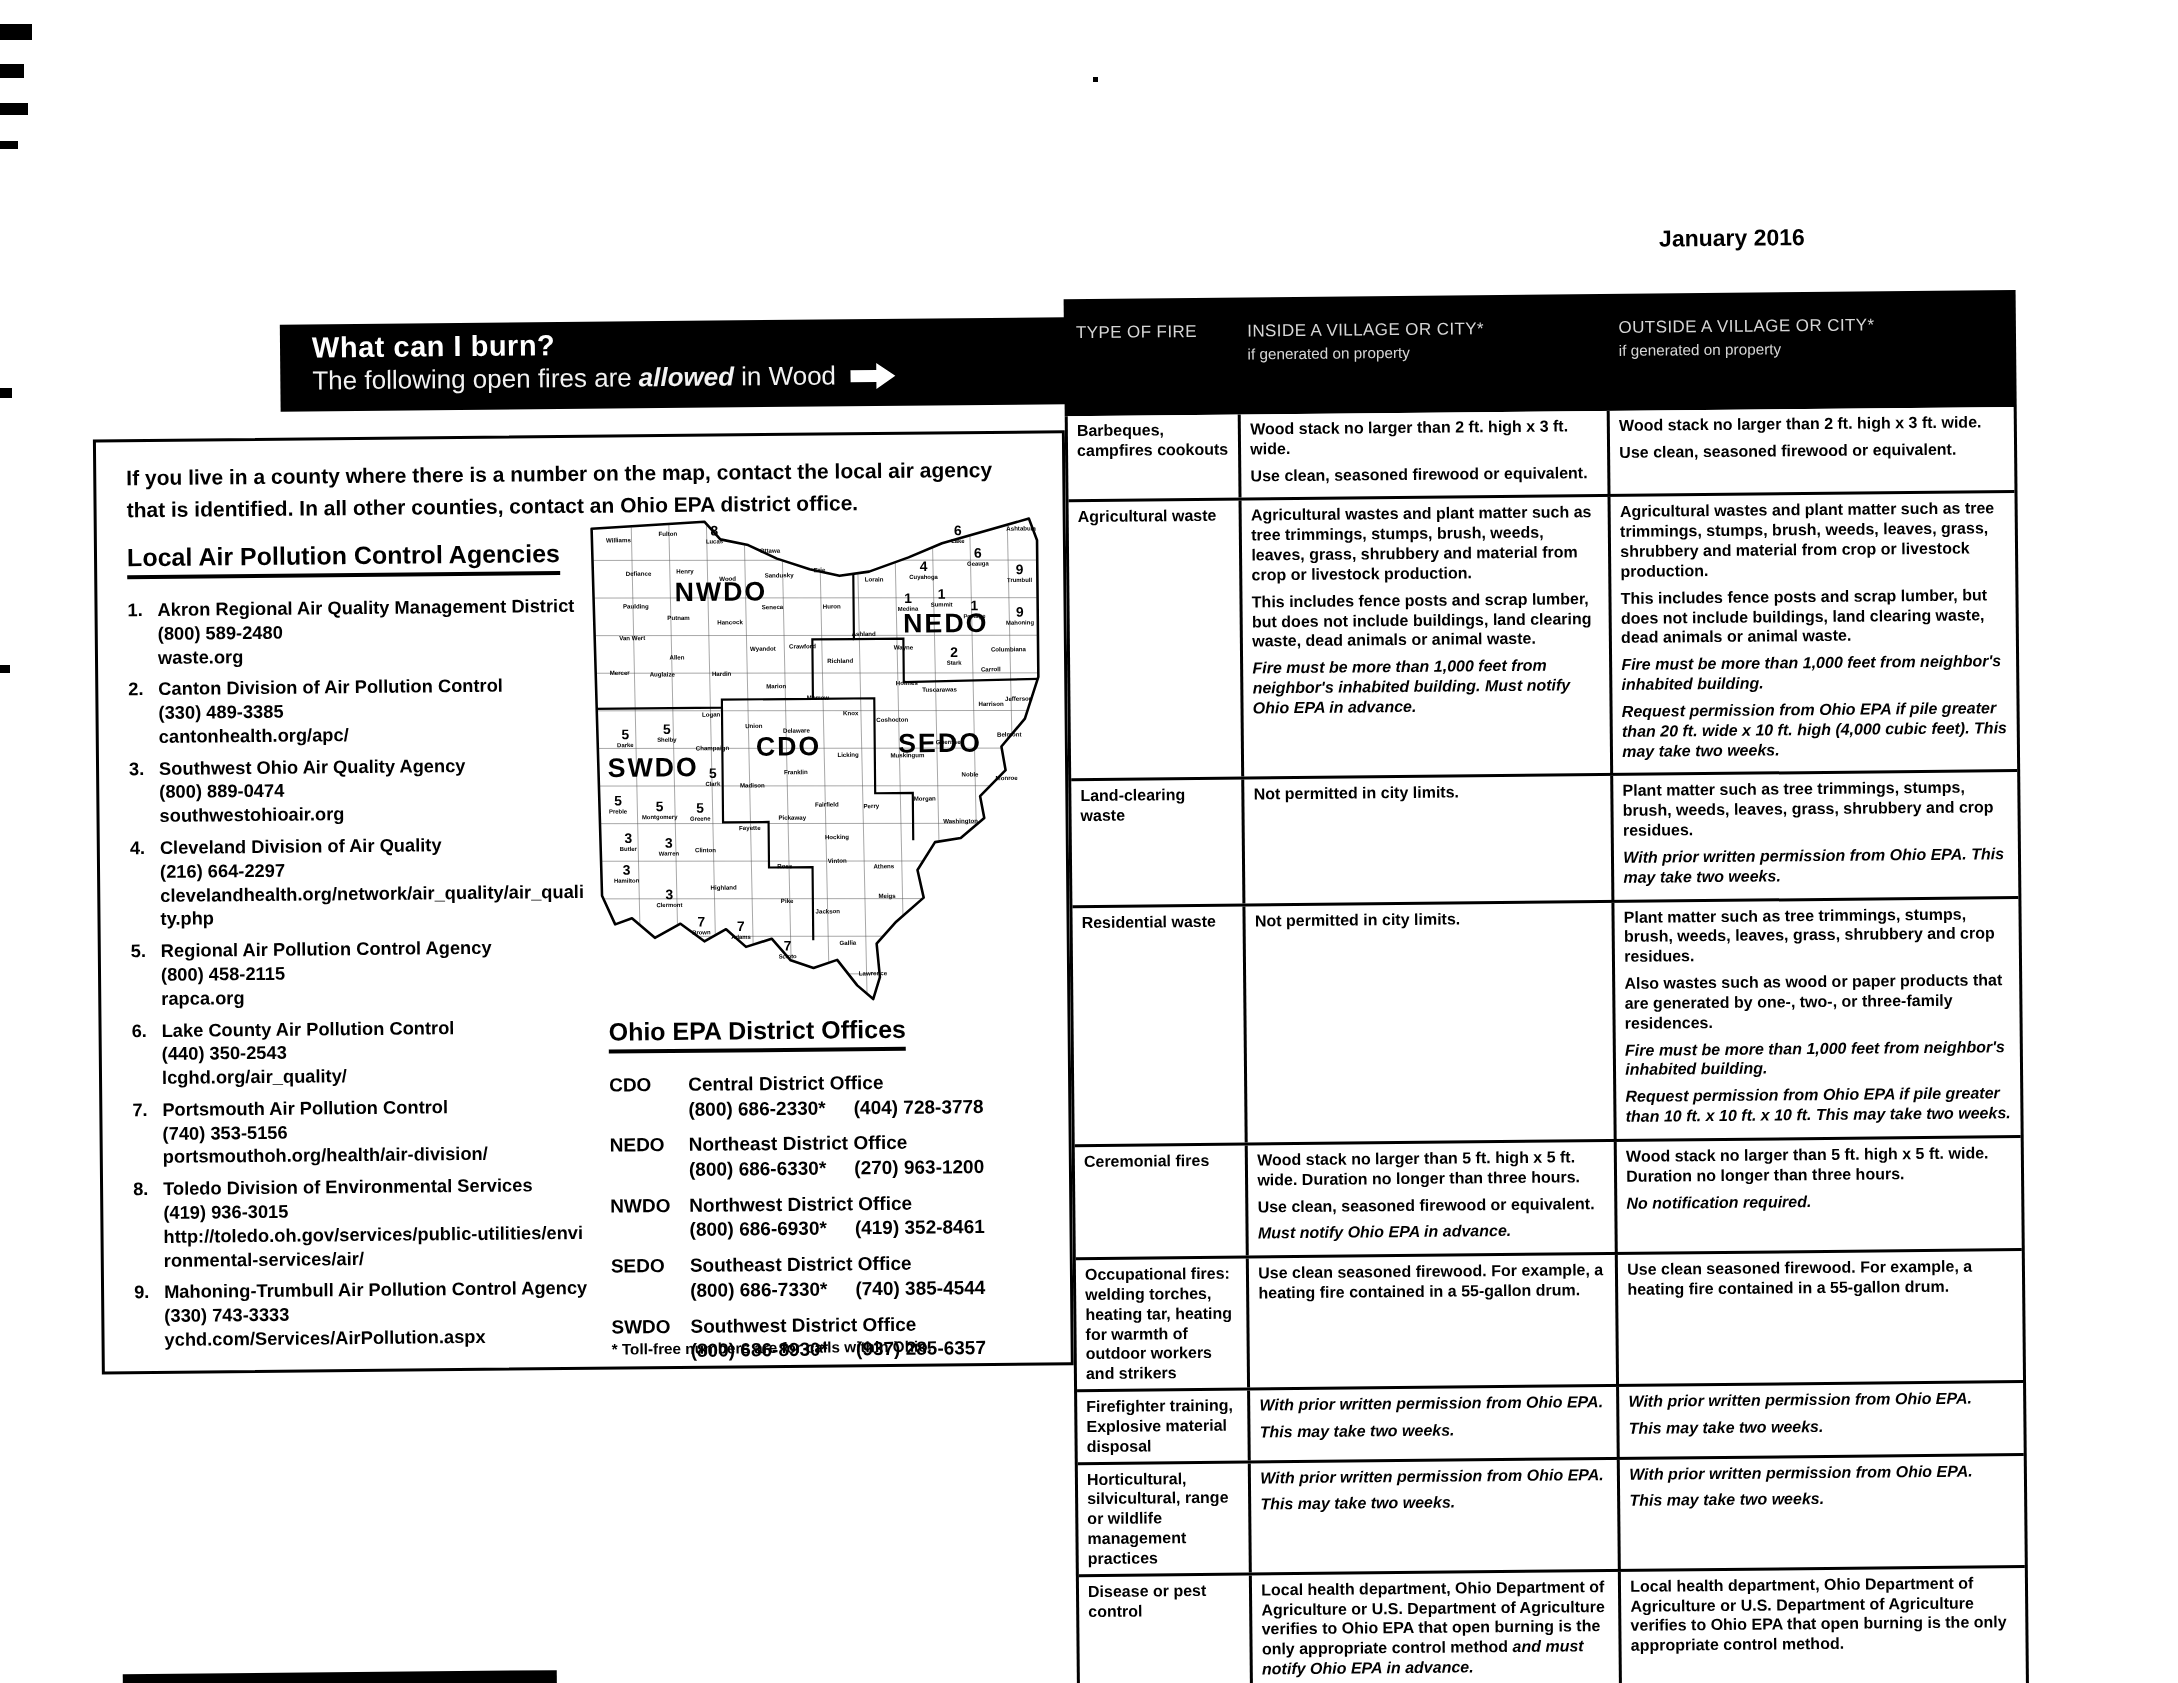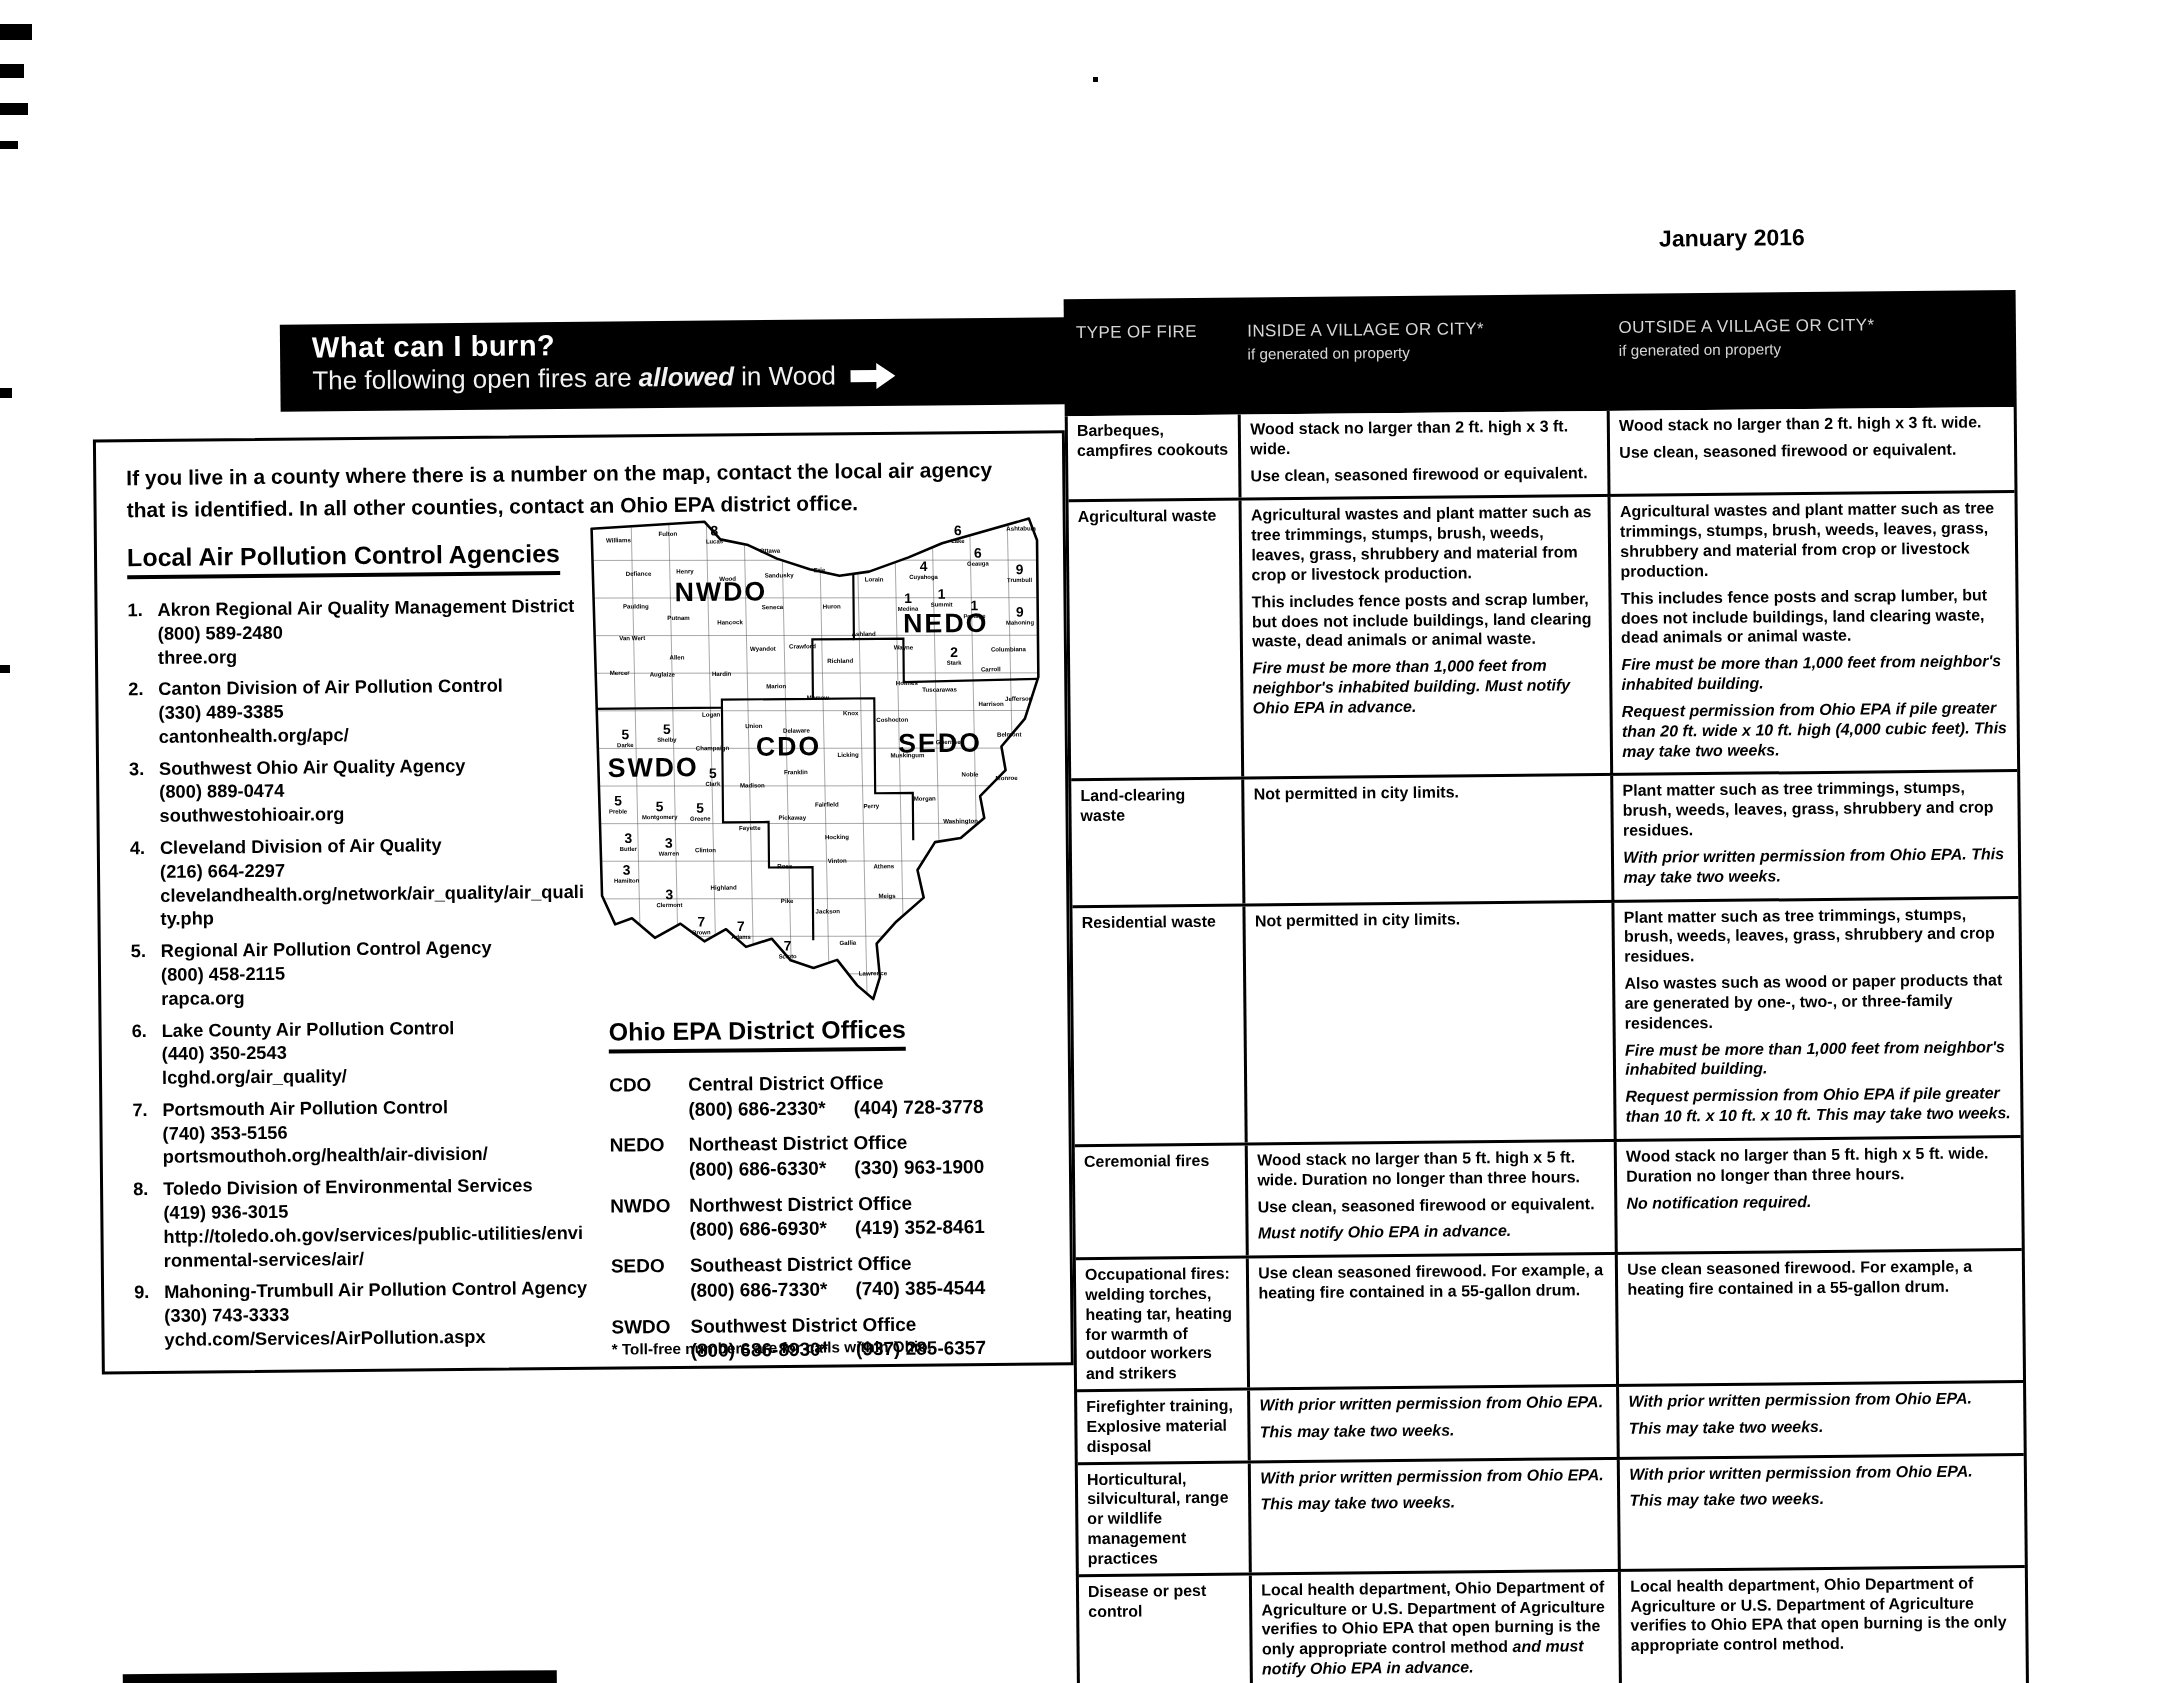--- a/index.html
+++ b/index.html
@@ -81,21 +81,21 @@
       </div>
     </div>
 
     <div class="lbox">
       <div class="intro">If you live in a county where there is a number on the map, contact the local air agency that is identified. In all other counties, contact an Ohio EPA district office.</div>
 
       <div class="sec-head ag-head">Local Air Pollution Control Agencies</div>
       <div class="ag-list">
           <div class="agency">
             <span class="ag-num">1.</span>
-            <span class="ag-body"><span>Akron Regional Air Quality Management District</span><br><span>(800) 589-2480</span><br><span class="ag-url">three.org</span></span>
+            <span class="ag-body"><span>Akron Regional Air Quality Management District</span><br><span>(800) 589-2480</span><br><span class="ag-url">waste.org</span></span>
           </div>
           <div class="agency">
             <span class="ag-num">2.</span>
             <span class="ag-body"><span>Canton Division of Air Pollution Control</span><br><span>(330) 489-3385</span><br><span class="ag-url">cantonhealth.org/apc/</span></span>
           </div>
           <div class="agency">
             <span class="ag-num">3.</span>
             <span class="ag-body"><span>Southwest Ohio Air Quality Agency</span><br><span>(800) 889-0474</span><br><span class="ag-url">southwestohioair.org</span></span>
           </div>
           <div class="agency">
@@ -287,21 +287,21 @@
             <span class="ph">
               <span>(800) 686-2330*</span>
               <span>(404) 728-3778</span>
             </span>
           </div>
           <div class="epa">
             <span>NEDO</span>
             <span>Northeast District Office</span>
             <span class="ph">
               <span>(800) 686-6330*</span>
-              <span>(330) 963-1900</span>
+              <span>(270) 963-1200</span>
             </span>
           </div>
           <div class="epa">
             <span>NWDO</span>
             <span>Northwest District Office</span>
             <span class="ph">
               <span>(800) 686-6930*</span>
               <span>(419) 352-8461</span>
             </span>
           </div>

